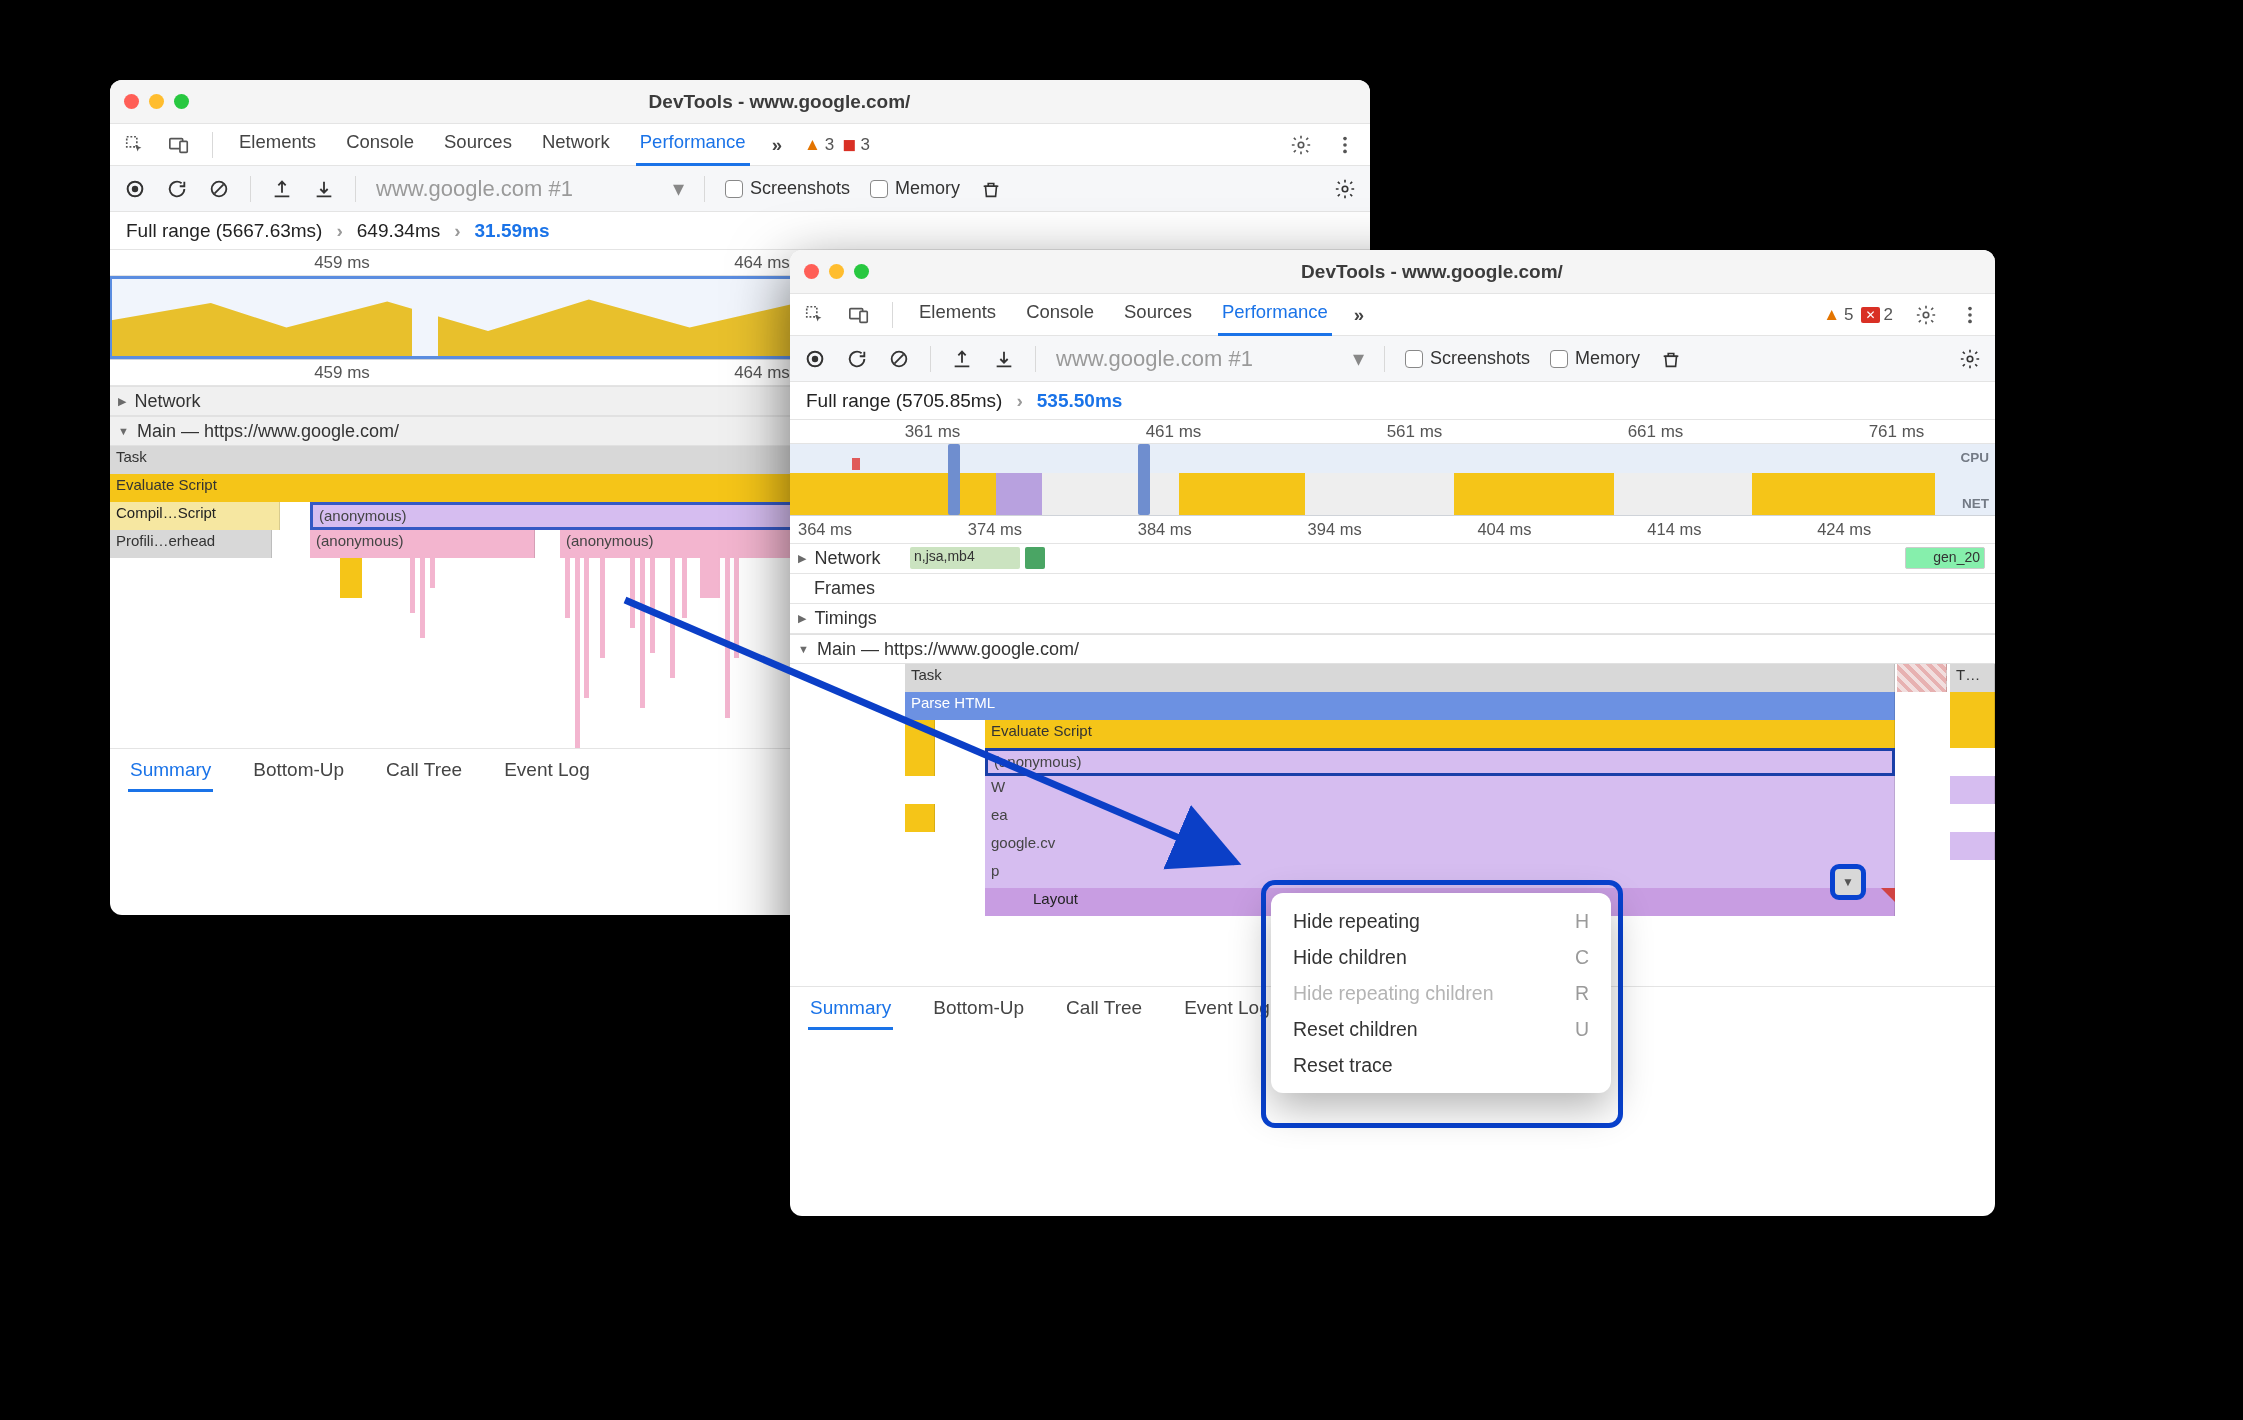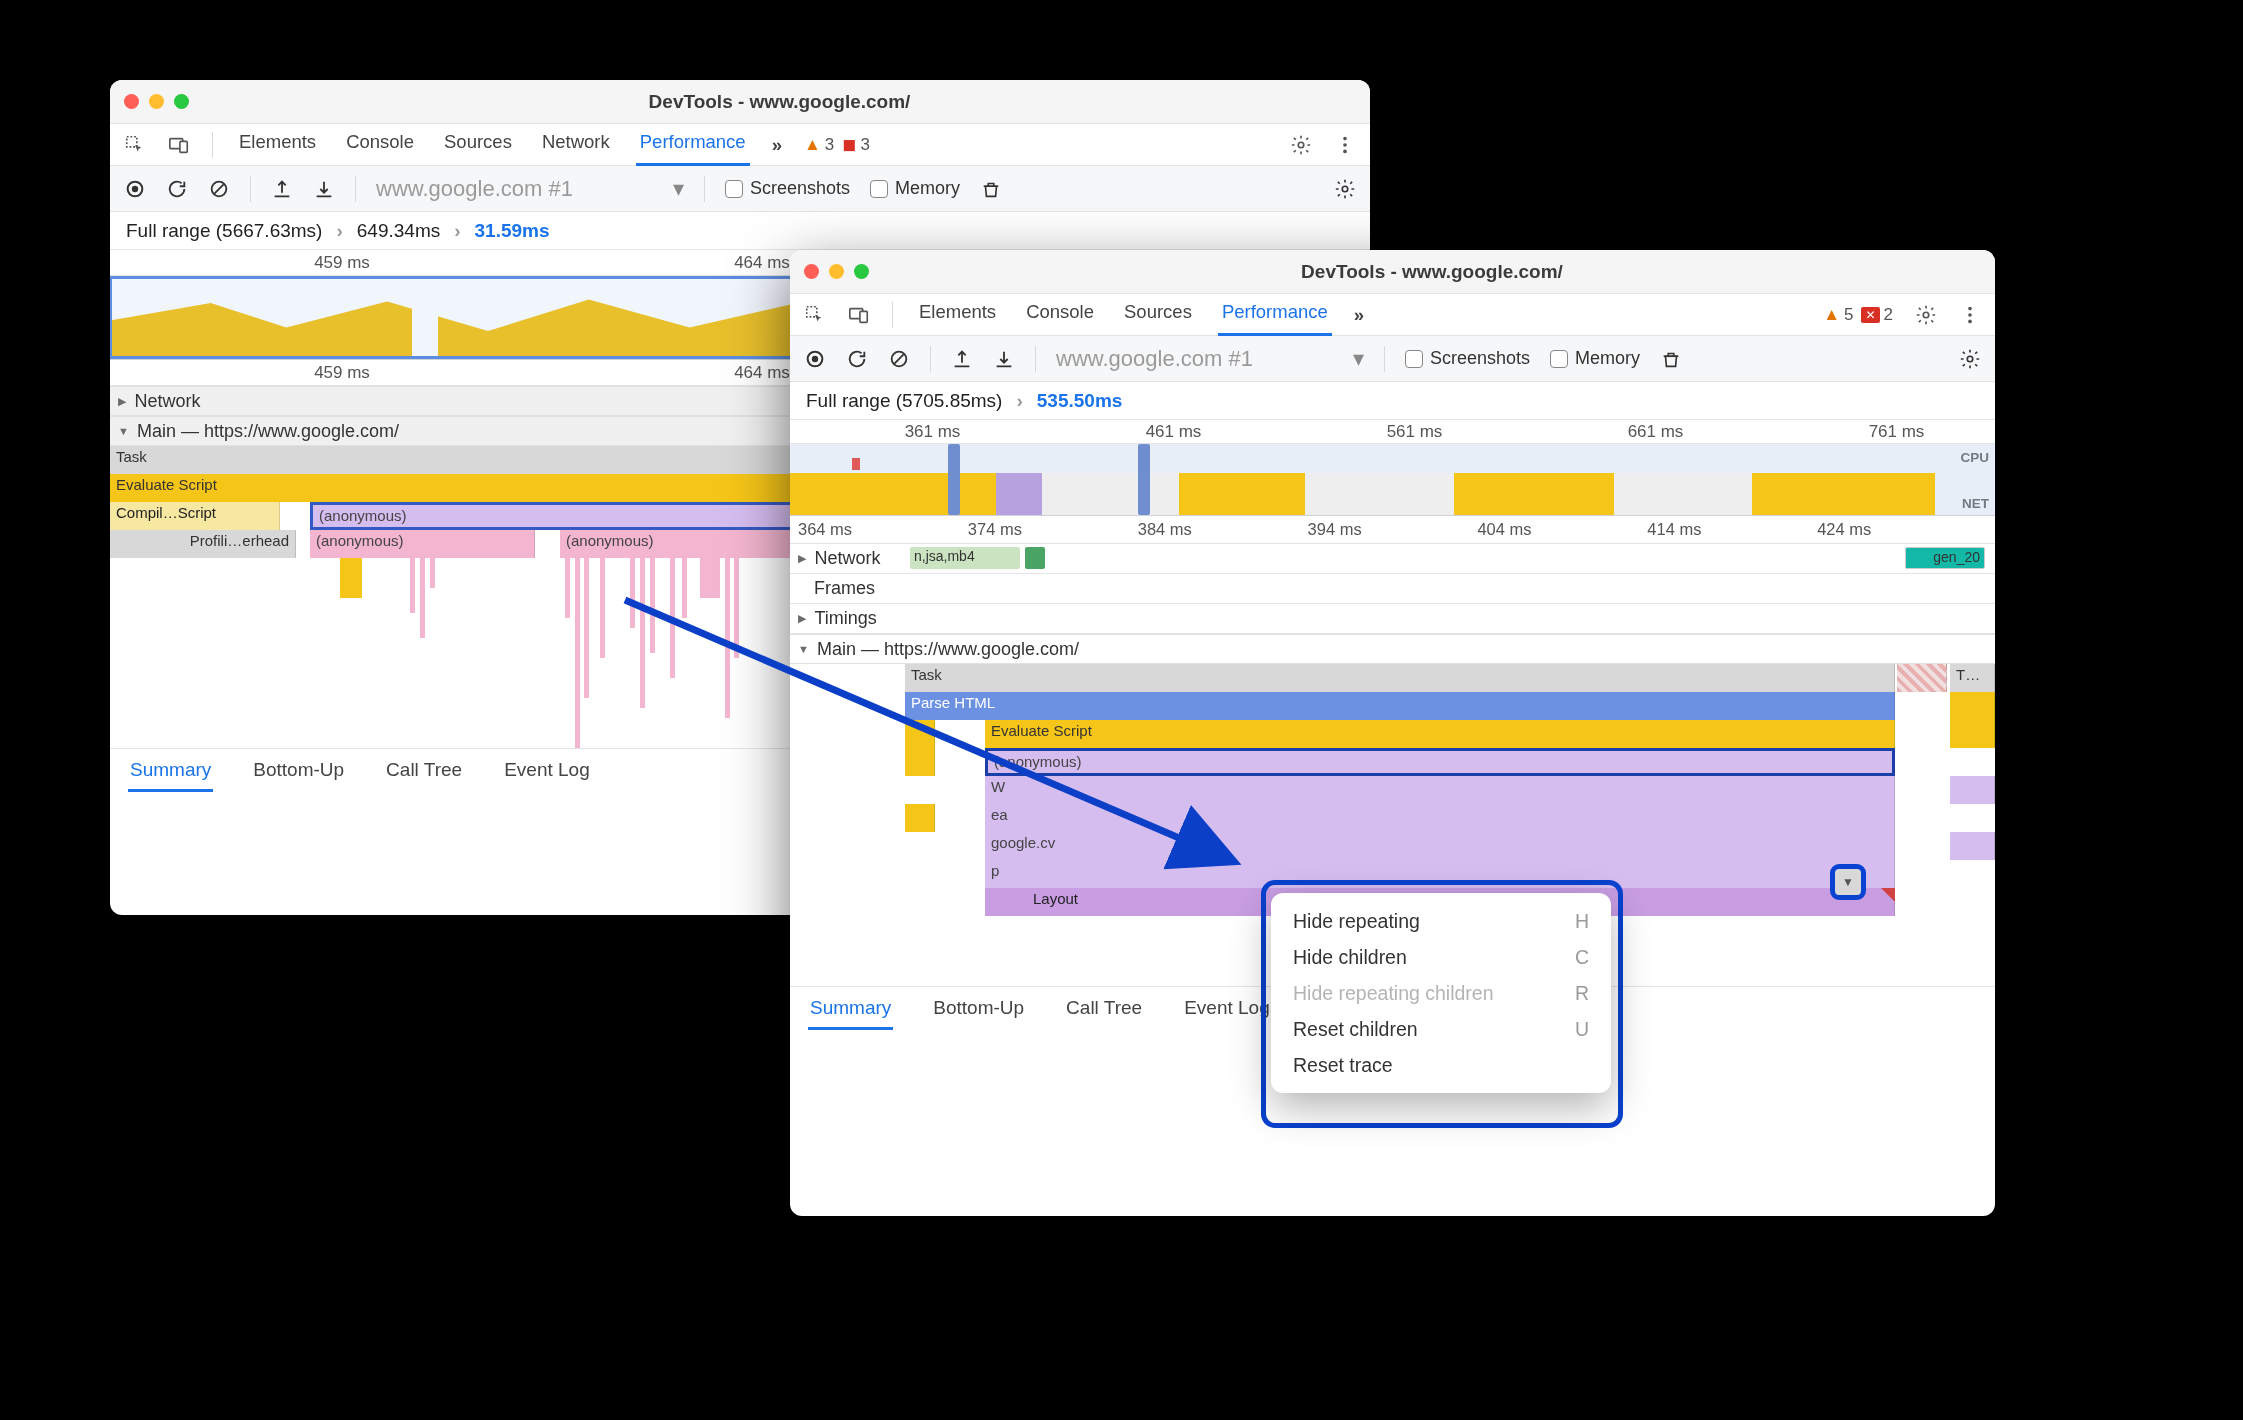--- a/index.html
+++ b/index.html
@@ -259,21 +259,21 @@
         <div class="fl-seg task" style="left:0;right:0;">Task</div>
       </div>
     <div class="fl-row">
         <div class="fl-seg yellow" style="left:0;right:0;">Evaluate Script</div>
       </div>
     <div class="fl-row">
       <div class="fl-seg lightgrey" style="left:0;width:170px;">Compil…Script</div>
       <div class="fl-seg purple" style="left:200px;right:0;border:3px solid #3559c4;">(anonymous)</div>
     </div>
     <div class="fl-row">
-      <div class="fl-seg task" style="left:0;width:186px;text-align:right;">Profili…erhead</div>
+      <div class="fl-seg task" style="left:0;width:162px;">Profili…erhead</div>
       <div class="fl-seg pink" style="left:200px;width:225px;">(anonymous)</div>
       <div class="fl-seg pink" style="left:450px;right:0;">(anonymous)</div>
     </div>
   </div>
   <div class="longtail">
 
     <div class="col coly" style="left:230px;height:40px;width:22px;"></div>
     <div class="col" style="left:300px;height:55px;"></div>
     <div class="col" style="left:310px;height:80px;"></div>
     <div class="col" style="left:320px;height:30px;"></div>
@@ -445,21 +445,21 @@
     <span class="t">404 ms</span>
     <span class="t">414 ms</span>
     <span class="t">424 ms</span>
   </div>
 
   <div class="minisec networkstrip">
     <span class="tri">▶</span>
     <span>Network</span>
     <span class="netchip" style="left:120px;width:110px;background:#cbe3c0;">n,jsa,mb4</span>
     <span class="netchip" style="left:235px;width:20px;background:#4aa564;"></span>
-    <span class="netchip" style="right:10px;width:80px;background:#14b8a6;border:1px solid #ccc;text-align:right;">gen_20</span>
+    <span class="netchip" style="right:10px;width:80px;background:#86efac;border:1px solid #ccc;text-align:right;">gen_20</span>
   </div>
   <div class="minisec">
       <span style="width:12px;"></span>
       <span>Frames</span>
     </div>
   <div class="minisec">
       <span class="tri">▶</span>
       <span>Timings</span>
     </div>
   <div class="sectionhead" style="background:#fff;">

